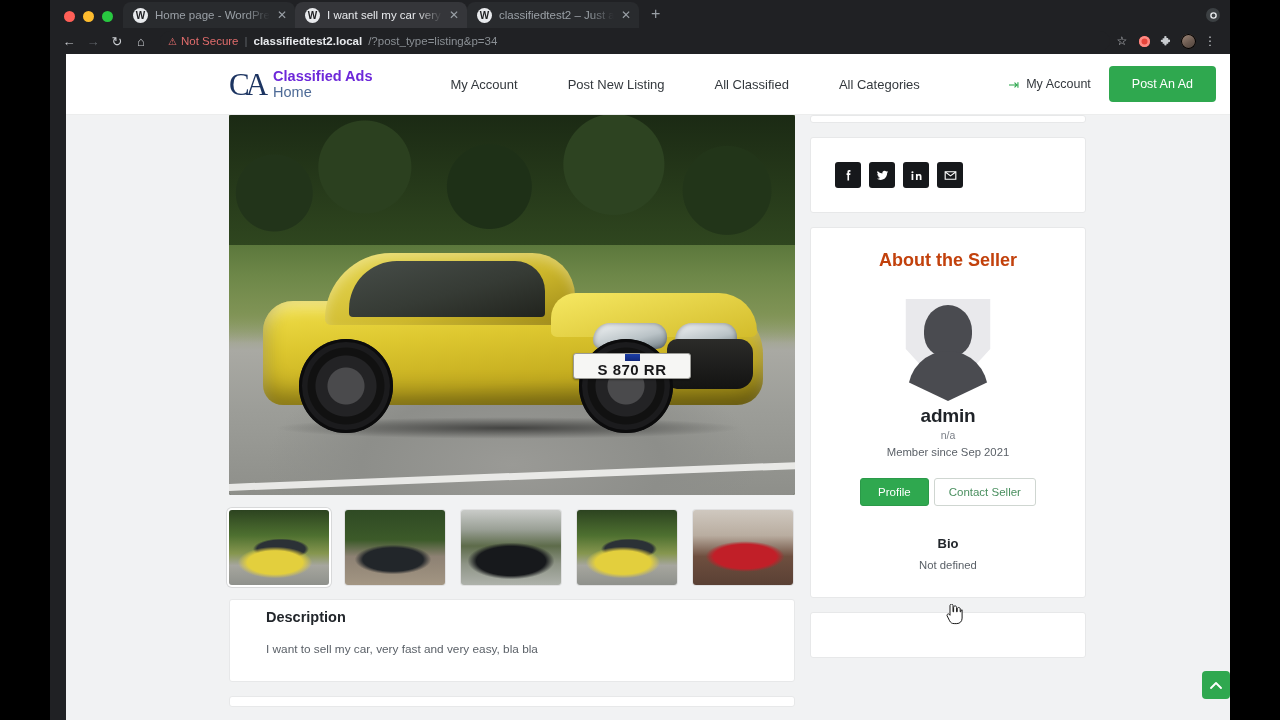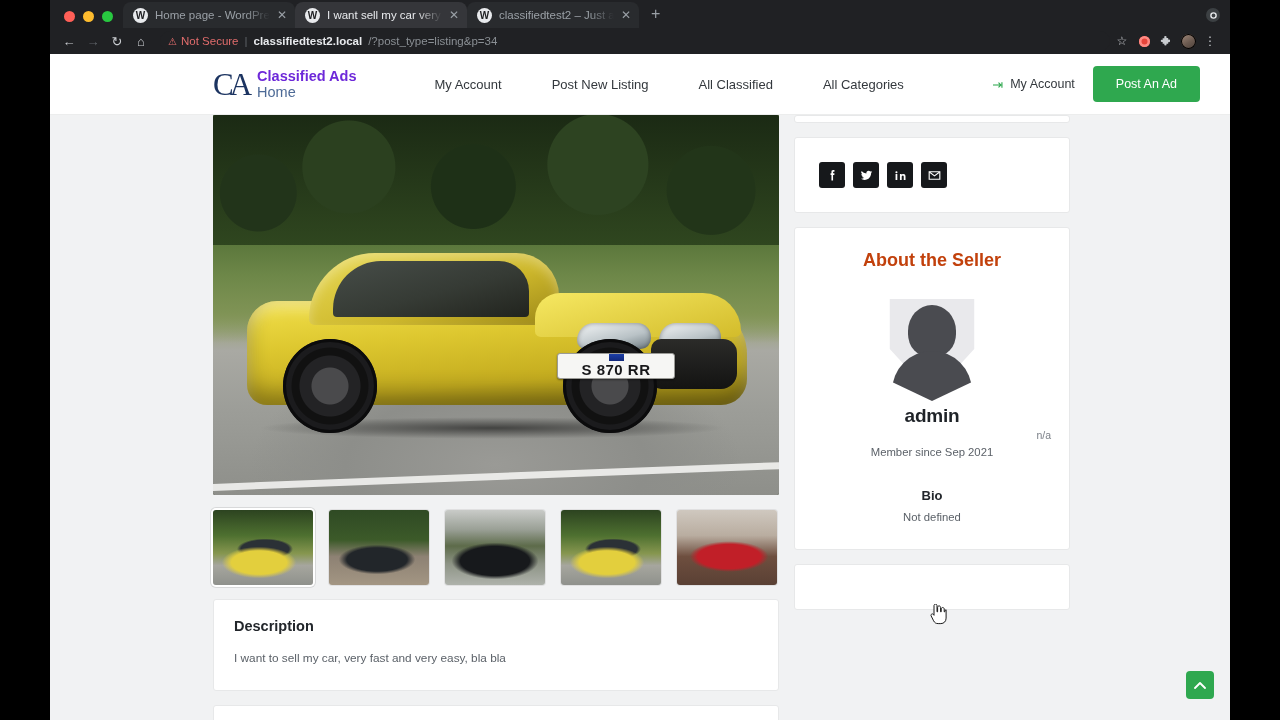--- a/index.html
+++ b/index.html
@@ -76,21 +76,21 @@
   .nvi { width: 20px; height: 20px; display: flex; align-items: center; justify-content: center; font-size: 12px; color: #c9ccd0; }
   .recdot { width: 11px; height: 11px; border-radius: 50%; background: #e8443a; box-shadow: inset 0 0 0 2.5px #ff8b84; }
   .avatarpic {
     width: 15px; height: 15px; border-radius: 50%;
     background: linear-gradient(150deg,#a38b7c 0%,#6b5a50 55%,#4a3e38 100%);
     box-shadow: inset 0 0 0 1px #000;
   }
 
   
   #viewport {
-    position: absolute; left: 0; top: 54px; width: 1180px; height: 666px;
+    position: absolute; left: 16px; top: 54px; width: 1180px; height: 666px;
     background: #f1f2f3; overflow: hidden;
   }
 
   
   #siteheader {
     height: 61px; background: #fff; display: flex; align-items: center;
     padding: 0 30px 0 0; border-bottom: 1px solid #eceded;
   }
   #logo { display: flex; align-items: center; margin-left: 163px; }
   .logo-ca {
@@ -229,21 +229,21 @@
     background:
       radial-gradient(ellipse 64% 36% at 50% 68%, #17191c 0 54%, transparent 68%),
       linear-gradient(180deg,#c9cbc8 0%,#9aa096 26%,#5d6b4a 48%,#8e9486 72%,#aeb2ab 100%);
   }
   .t-red {
     background:
       radial-gradient(ellipse 58% 30% at 52% 62%, #c11f28 0 54%, transparent 68%),
       linear-gradient(180deg,#cfc8bf 0%,#b9ada0 34%,#6e4f3f 62%,#5a4034 100%);
   }
 
-  .cardbody { padding: 18px 20px 22px; }
+  .cardbody { padding: 9px 20px 22px; margin-left: 16px; }
   .cardtitle { font-size: 14.5px; font-weight: bold; color: #22262b; }
   .desc-text { font-size: 11.8px; color: #5b6168; margin-top: 16px; line-height: 1.5; }
 
   #allphotos { margin-top: 14px; }
   #allphotos .cardbody { padding-bottom: 0; }
 
   
   .sidecard { background: #fff; border: 1px solid #e7e8e9; border-radius: 3px; margin-bottom: 14px; }
   #topstub { height: 8px; overflow: hidden; }
   #socialcard { padding: 24px 24px; }
@@ -271,21 +271,21 @@
   .av-head {
     position: absolute; left: 24px; top: 6px; width: 48px; height: 52px;
     background: #4a4b50; border-radius: 50% 50% 44% 44%;
   }
   .av-shoulders {
     position: absolute; left: 8px; top: 52px; width: 80px; height: 50px;
     background: #4a4b50; border-radius: 42px 42px 10px 10px;
     clip-path: polygon(0% 0%, 100% 0%, 100% 62%, 50% 100%, 0% 62%);
   }
   .seller-name { font-size: 19px; font-weight: bold; color: #1f2328; letter-spacing: -.2px; }
-  .seller-na { font-size: 10.5px; color: #7a7f87; margin-top: 2px; text-align: right; }
+  .seller-na { font-size: 10.5px; color: #7a7f87; margin-top: 2px; }
   .seller-since { font-size: 11.3px; color: #5b6168; margin-top: 5px; }
   #sellerbtns { display: flex; justify-content: center; gap: 5px; margin-top: 20px; position: relative; }
   #profilebtn {
     background: #2fa84f; color: #fff; font-size: 11.5px; padding: 7px 17px;
     border-radius: 3px; border: 1px solid #2b9a49;
   }
   #contactbtn {
     background: #fff; color: #4a8f5f; font-size: 11.5px; padding: 7px 14px;
     border-radius: 3px; border: 1px solid #cfd6d1;
   }
@@ -491,20 +491,24 @@
           <div class="sidecard" id="sellercard">
             <div class="seller-title">About the Seller</div>
             <div id="avatar">
               <span class="av-shield"></span>
               <span class="av-head"></span>
               <span class="av-shoulders"></span>
             </div>
             <div class="seller-name">admin</div>
             <div class="seller-na">n/a</div>
             <div class="seller-since">Member since Sep 2021</div>
+            <div id="sellerbtns">
+              <span id="profilebtn">Profile</span>
+              <span id="contactbtn">Contact Seller</span>
+            </div>
             <div class="bio-title">Bio</div>
             <div class="bio-text">Not defined</div>
           </div>
 
           <div class="sidecard" id="detailscard">
             
           </div>
         </div>
       </div>
 

